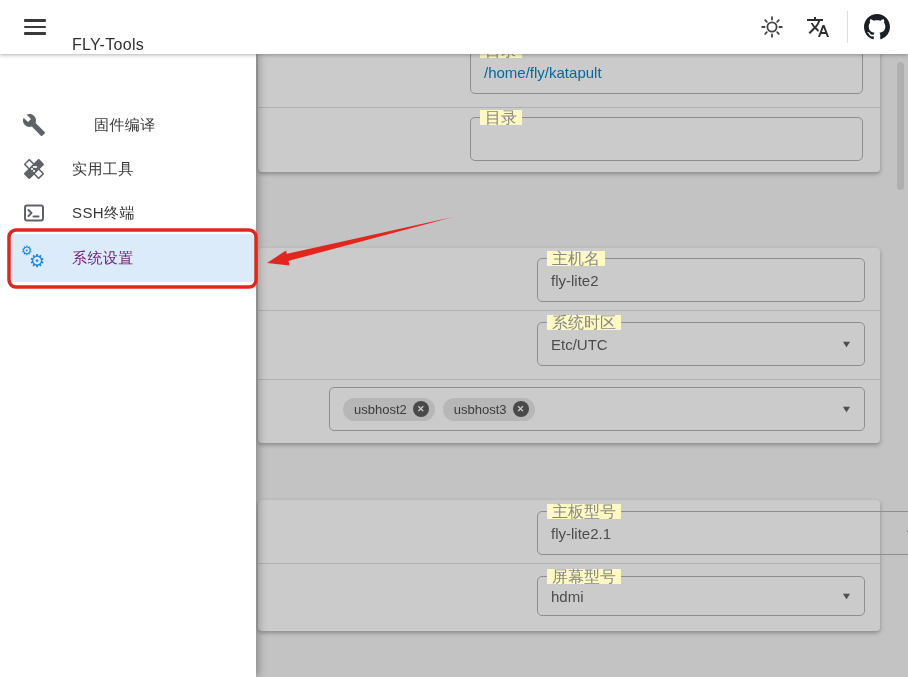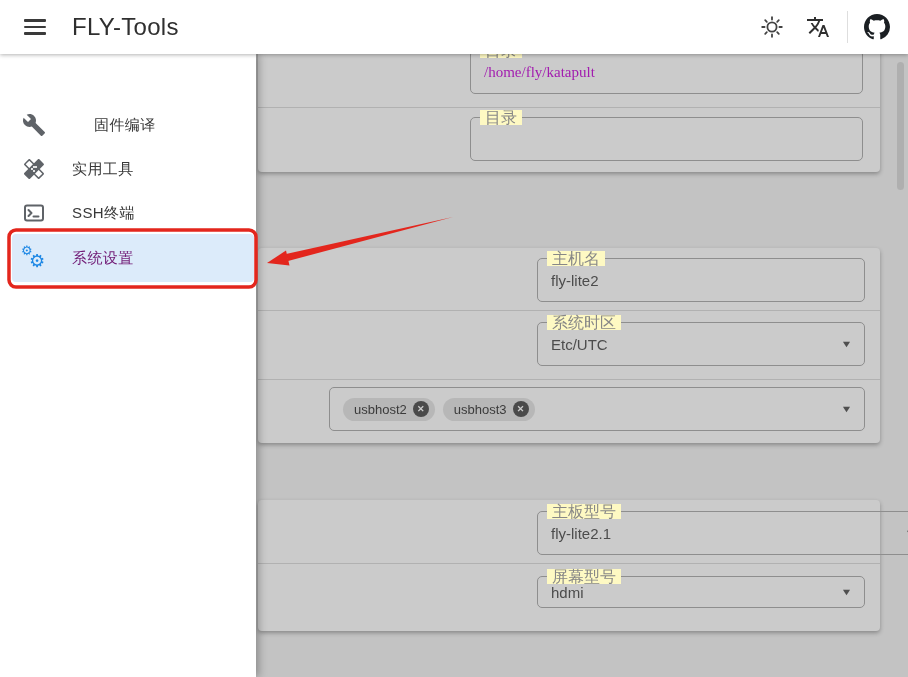--- a/index.html
+++ b/index.html
@@ -7,34 +7,34 @@
   .layer{position:absolute;inset:0;}
 
   
   .content-bg{position:absolute;left:0;top:54px;width:908px;height:623px;background:#c3c3c3;}
   .card{position:absolute;background:#cbcbcb;border-radius:4px;box-shadow:0 2px 4px rgba(0,0,0,.30);}
   .card-divider{position:absolute;left:0;right:0;height:1px;background:#b1b1b1;}
 
   .field{position:absolute;border:1px solid #8e8e8e;border-radius:5px;display:flex;align-items:center;padding:0 13px;box-sizing:border-box;}
   .field-label{position:absolute;top:-8px;left:9px;font-size:16px;color:#878787;background:#fef9c3;padding:0 5px;line-height:15px;white-space:nowrap;}
   .field-value{font-size:15px;color:#4c4c4c;white-space:nowrap;}
-  .field-value.dim{color:#a21caf;font-family:Liberation Serif, serif;}
+  .field-value.dim{color:#0369a1;}
   .field-arrow{position:absolute;right:13px;top:50%;transform:translateY(-50%) scaleX(1.35);font-size:9px;color:#4f4f4f;}
 
   .chip{display:inline-flex;align-items:center;gap:6px;height:23px;background:#b7b7b7;border-radius:12px;padding:0 6px 0 11px;margin-right:8px;}
   .chip-label{font-size:13px;color:#3b3b3b;}
   .chip-remove{width:16px;height:16px;border-radius:50%;background:#4a4a4a;color:#cdcdcd;font-size:9px;font-weight:bold;display:flex;align-items:center;justify-content:center;cursor:pointer;}
 
   .scroll-thumb{position:absolute;left:897px;top:62px;width:7px;height:128px;background:rgba(0,0,0,.10);border-radius:4px;}
 
   
   .appbar{position:absolute;left:0;top:0;width:908px;height:54px;background:#ffffff;box-shadow:0 1px 4px rgba(0,0,0,.30);z-index:40;}
   .hamburger{position:absolute;left:24px;top:19px;width:22px;height:16px;display:flex;flex-direction:column;justify-content:space-between;cursor:pointer;}
   .hamburger span{display:block;height:2.6px;background:#3a3a3a;border-radius:1px;}
-  .appbar-title{position:absolute;left:72px;top:0;height:54px;display:flex;align-items:center;font-size:24px;color:#2f2f2f;letter-spacing:.3px;}
+  .appbar-title{position:absolute;left:72px;top:18px;height:54px;display:flex;align-items:center;font-size:16px;color:#2f2f2f;letter-spacing:.3px;}
   .appbar-icon{position:absolute;top:50%;transform:translateY(-50%);width:24px;height:24px;color:#424242;cursor:pointer;}
   .appbar-sep{position:absolute;left:847px;top:11px;width:1px;height:32px;background:#dedede;}
 
   
   .drawer{position:absolute;left:0;top:54px;width:256px;height:623px;background:#ffffff;box-shadow:3px 0 8px rgba(0,0,0,.28);z-index:30;}
   .drawer-item{position:absolute;left:12px;width:242px;height:44px;border-radius:4px;display:flex;align-items:center;cursor:pointer;color:#383838;}
   .drawer-item .d-icon{width:24px;height:24px;margin-left:10px;color:#5f6368;flex:none;}
   .drawer-item .d-label{margin-left:26px;font-size:15px;font-weight:500;letter-spacing:.4px;}
   .drawer-item.selected{background:#dcebfa;}
   .drawer-item.selected .d-label{color:#701a75;}
@@ -91,21 +91,21 @@
     </div>
 
     <div class="card" style="left:258px;top:500px;width:622px;height:131px;">
       <div class="card-divider" style="top:63px;"></div>
     </div>
     <div class="field" style="left:537px;top:511px;width:392px;height:44px;">
       <span class="field-label">主板型号</span>
       <span class="field-value">fly-lite2.1</span>
       <span class="field-arrow">▼</span>
     </div>
-    <div class="field" style="left:537px;top:576px;width:328px;height:32px;">
+    <div class="field" style="left:537px;top:576px;width:328px;height:40px;">
       <span class="field-label">屏幕型号</span>
       <span class="field-value">hdmi</span>
       <span class="field-arrow">▼</span>
     </div>
 
     <div class="scroll-thumb"></div>
   </div>
 
   <header class="appbar">
     <div class="hamburger">

